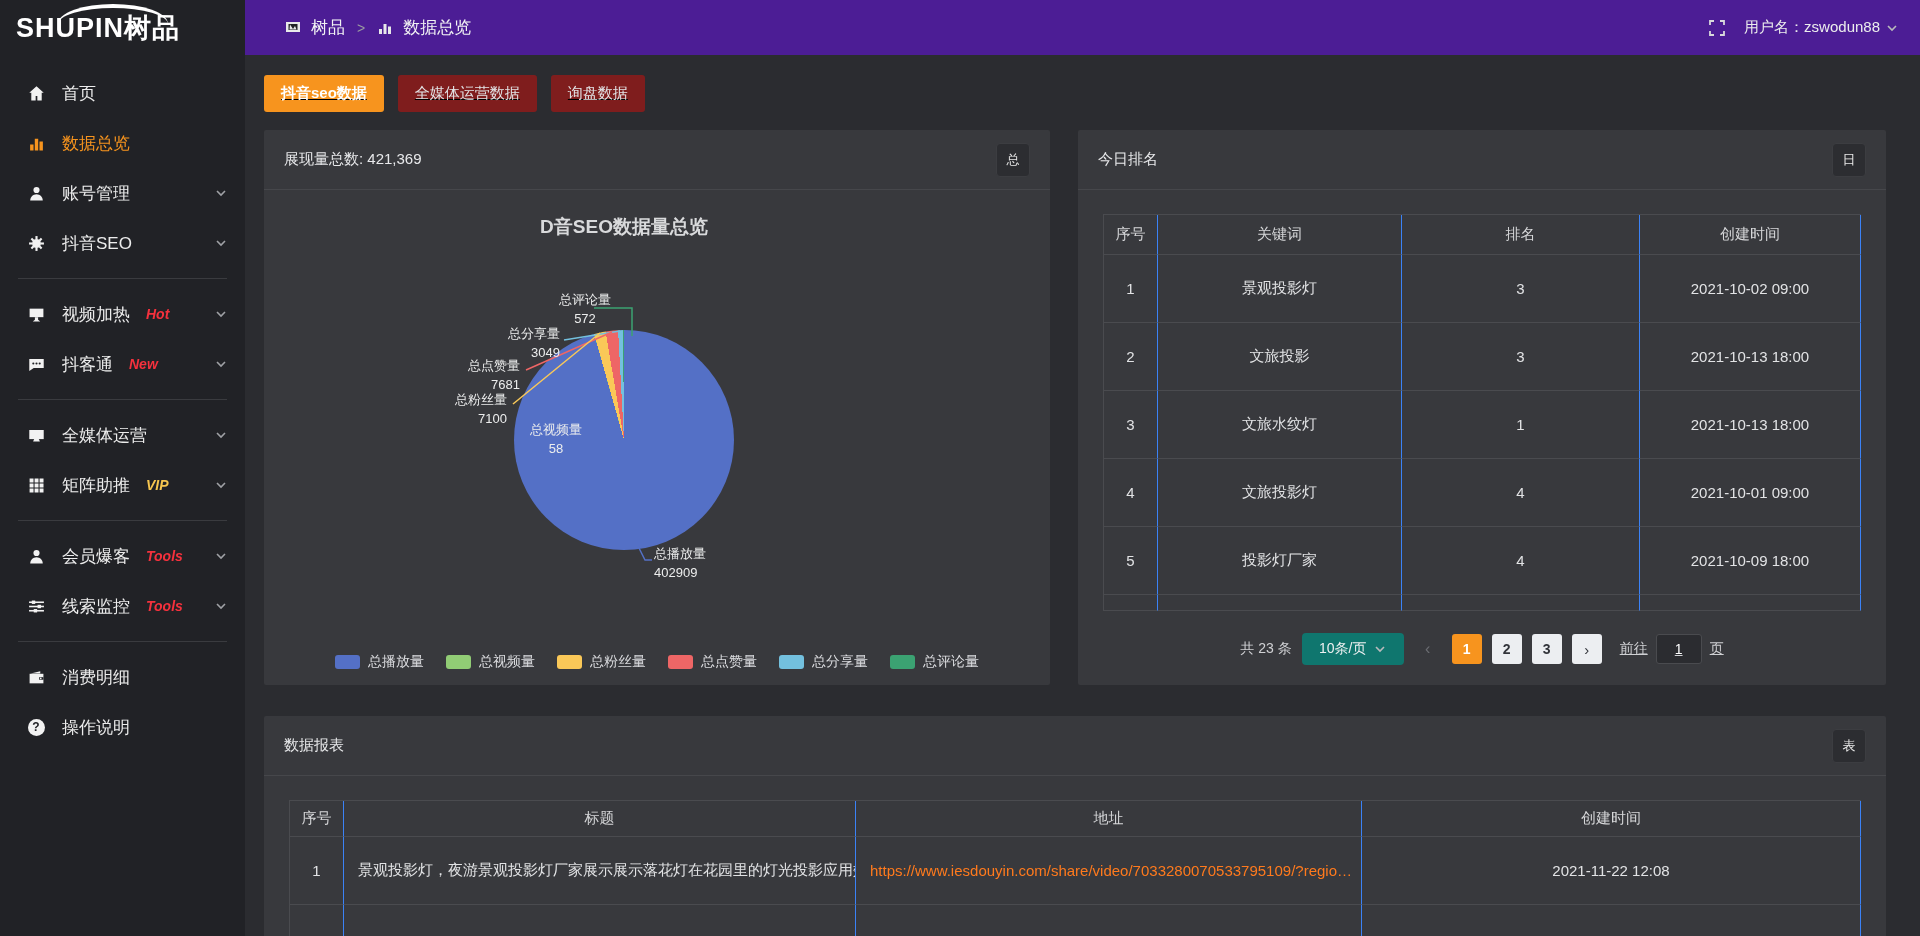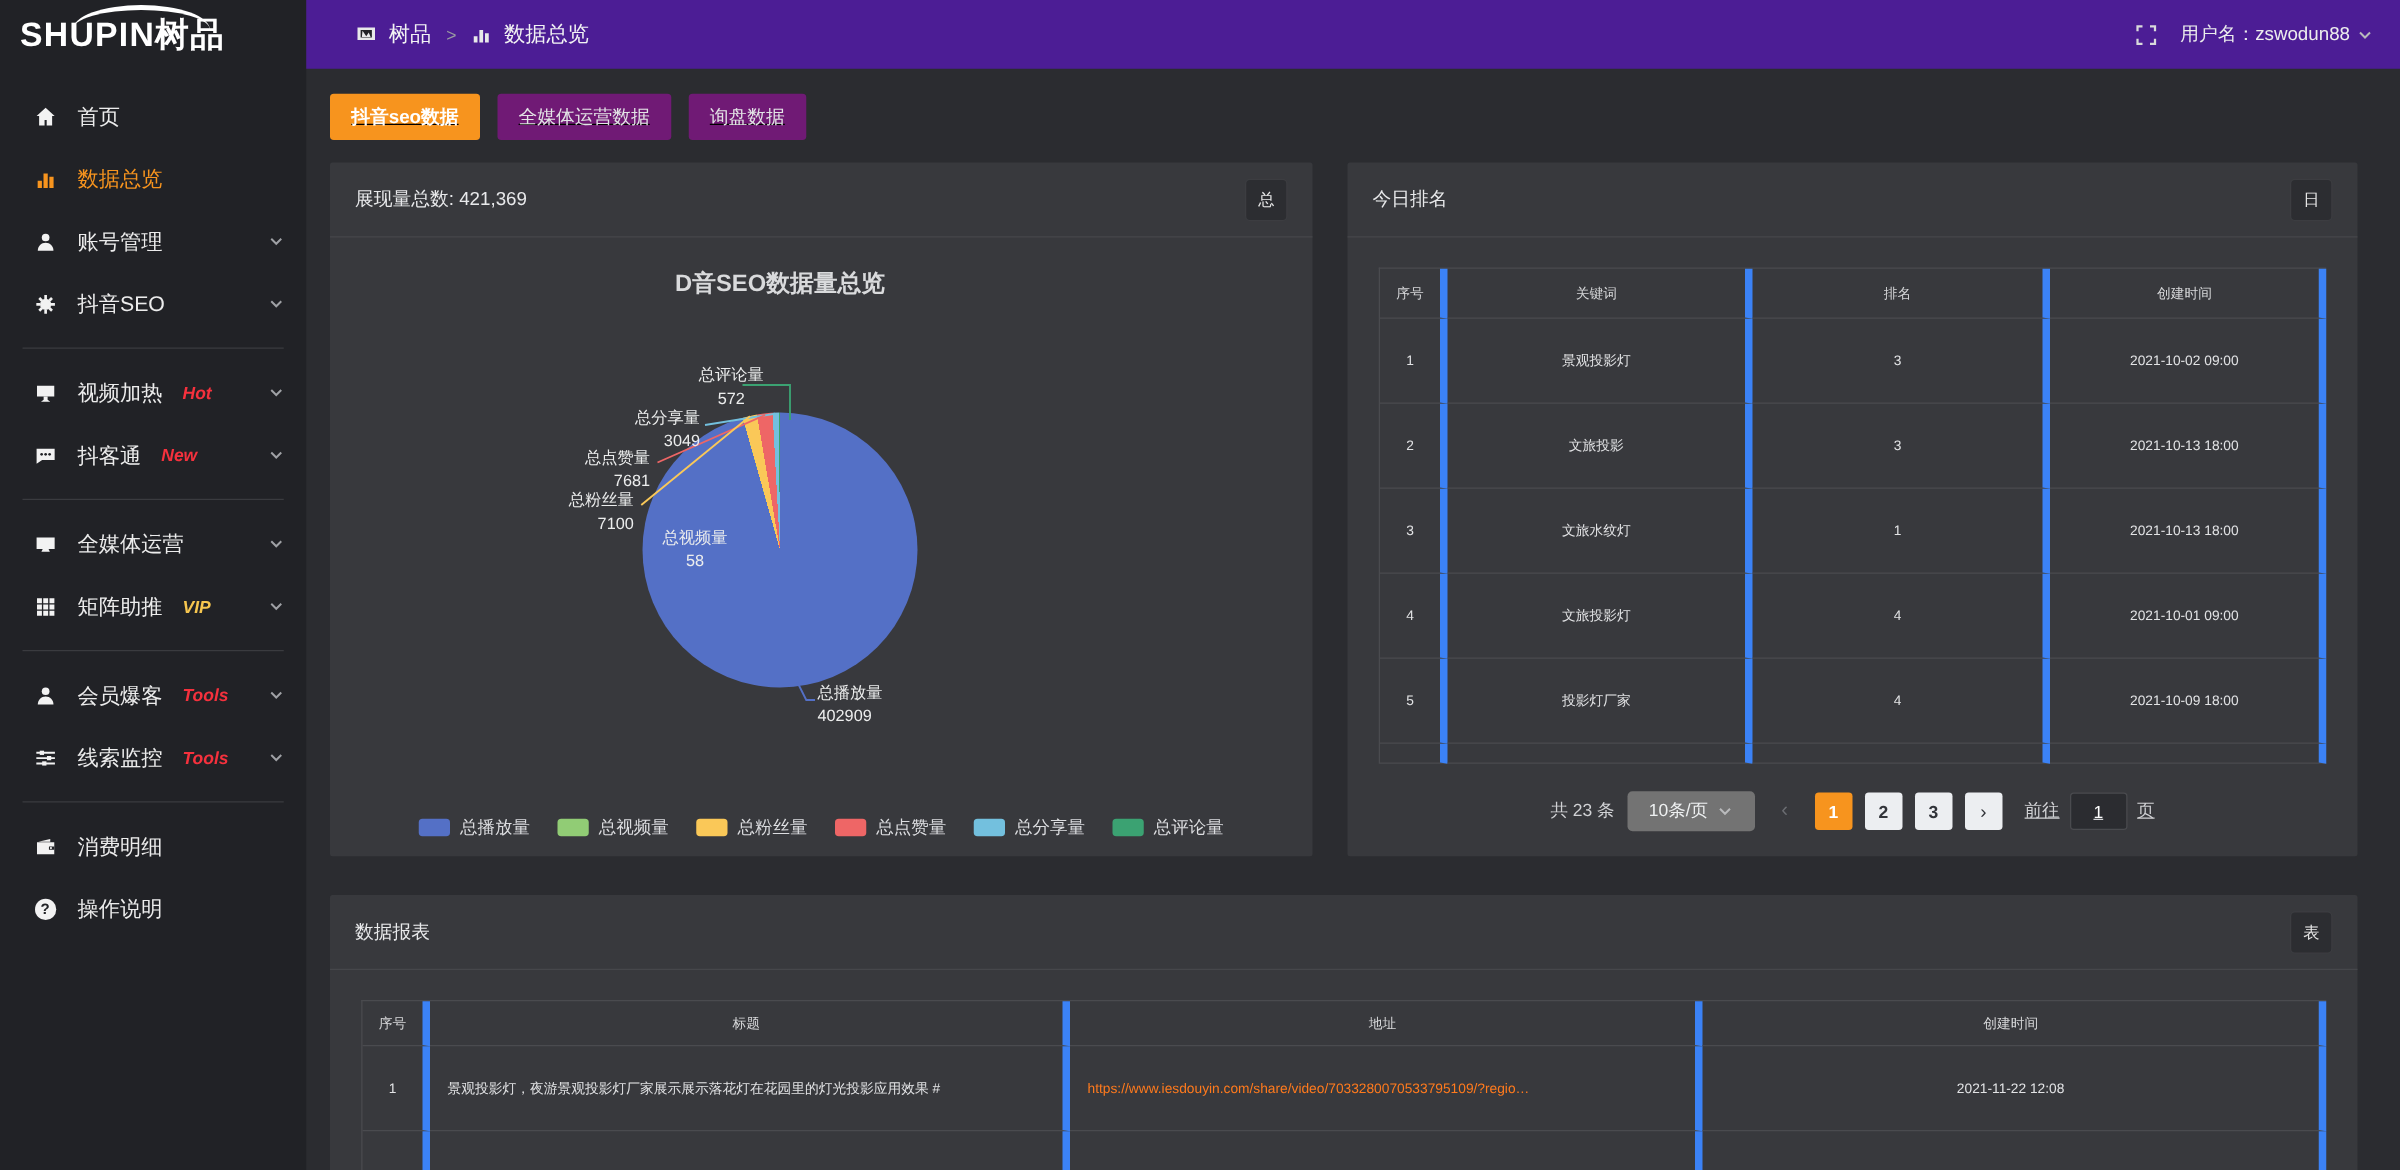--- a/index.html
+++ b/index.html
@@ -32,21 +32,21 @@
   .m-item.active, .m-item.active .ic { color:#f7941e; }
   .m-item .badge { font-size:14px; font-weight:bold; font-style:italic; margin-left:16px; }
   .m-item .m-chev { margin-left:auto; display:inline-flex; width:12px; color:#9fa1a5; }
   .m-div { height:1px; background:#3a3b3f; margin:10px 18px; }
   .q-icon { display:inline-flex; width:17px; height:17px; background:#f2f2f2; color:#212226;
             border-radius:50%; font-size:12px; font-weight:bold; align-items:center; justify-content:center; }
 
   
   .content { position:absolute; left:245px; top:55px; right:0; bottom:0; }
   .tabs { position:absolute; left:19px; top:20px; display:flex; gap:14px;text-decoration:underline; }
-  .tab { height:37px; padding:0 17px; border-radius:3px; background:#701a75; color:#e3e4e6;
+  .tab { height:37px; padding:0 17px; border-radius:3px; background:#7f1d1d; color:#e3e4e6;
          font-size:15px; display:flex; align-items:center; cursor:pointer; }
   .tab.active { background:#f7941e; color:#fff; font-weight:bold; }
 
   .panel { position:absolute; background:#38393d; border-radius:2px; }
   .p-head { height:60px; display:flex; align-items:center; padding:0 20px;
             border-bottom:1px solid #46474b; color:#e8e9eb; font-size:15px; }
   .p-badge { margin-left:auto; width:34px; height:34px; border-radius:4px; background:#2c2d31;
              border:1px solid #3c3d41; color:#e8e8e8; font-size:13px; display:flex;
              align-items:center; justify-content:center; cursor:pointer; }
 
@@ -64,35 +64,35 @@
   .pie-label { position:absolute; font-size:13px; color:#eceded; line-height:19px; }
   .t-c { text-align:center; } .t-r { text-align:right; } .t-l { text-align:left; }
   .legend { position:absolute; left:0; right:0; bottom:14px; display:flex; justify-content:center;
             gap:22px; }
   .lg-item { display:flex; align-items:center; gap:8px; font-size:14px; color:#dcdde0; cursor:pointer; }
   .lg-sw { width:25px; height:14px; border-radius:3px; }
 
   
   .grid-table { margin:24px 25px 0 25px; border-top:1px solid #4a4b4f; border-left:1px solid #4a4b4f; }
   .g-row { display:grid; }
-  .g-cell { border-right:6px solid #3b82f6; border-bottom:1px solid #4a4b4f; display:flex;
-            align-items:center; justify-content:center; color:#e2e3e5; font-size:11px;
+  .g-cell { border-right:1px solid #3b82f6; border-bottom:1px solid #4a4b4f; display:flex;
+            align-items:center; justify-content:center; color:#e2e3e5; font-size:15px;
             overflow:hidden; white-space:nowrap;text-align:right; }
   .g-head .g-cell { color:#d6d7d9; }
   .rank-row { grid-template-columns:54px 244px 238px 1fr; }
   .rank-head { height:40px; } .rank-data { height:68px; } .rank-stub { height:16px; }
   .rep-row { grid-template-columns:54px 512px 506px 1fr; }
   .rep-head { height:36px; } .rep-data { height:68px; } .rep-stub { height:44px; }
   .cell-left { justify-content:flex-start; padding:0 14px; }
   .url { color:#ff7a1d; cursor:pointer; }
 
   
   .pager { display:flex; align-items:center; justify-content:center; gap:10px; margin-top:22px;
            color:#d0d1d4; font-size:14px; }
-  .pg-select { width:102px; height:32px; background:#737373; border-radius:4px; display:flex;
+  .pg-select { width:102px; height:32px; background:#0f766e; border-radius:4px; display:flex;
                align-items:center; justify-content:center; gap:8px; color:#eef0f1; cursor:pointer; }
   .pg-prev { width:28px; height:28px; display:flex; align-items:center; justify-content:center;
              color:#6b6d72; font-size:16px; cursor:default; }
   .pg-num { min-width:30px; height:30px; border-radius:3px; background:#eceef1; color:#32343a;
             font-weight:bold; display:flex; align-items:center; justify-content:center; cursor:pointer; }
   .pg-num.on { background:#f7941e; color:#fff; }
   .pg-next { width:30px; height:30px; border-radius:3px; background:#eceef1; color:#32343a;
              display:flex; align-items:center; justify-content:center; font-size:15px; cursor:pointer; }
   .pg-goto { display:flex; align-items:center; gap:8px; margin-left:8px;text-decoration:underline; }
   .pg-input { width:46px; height:30px; background:#2b2c30; border:1px solid #4a4b4f; border-radius:3px;

